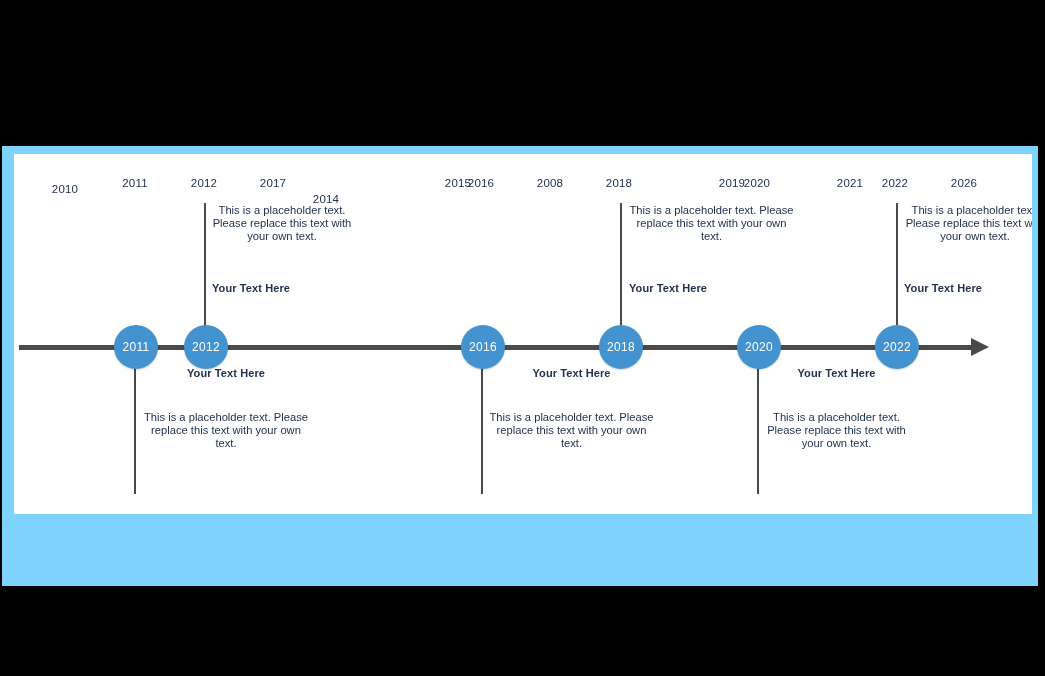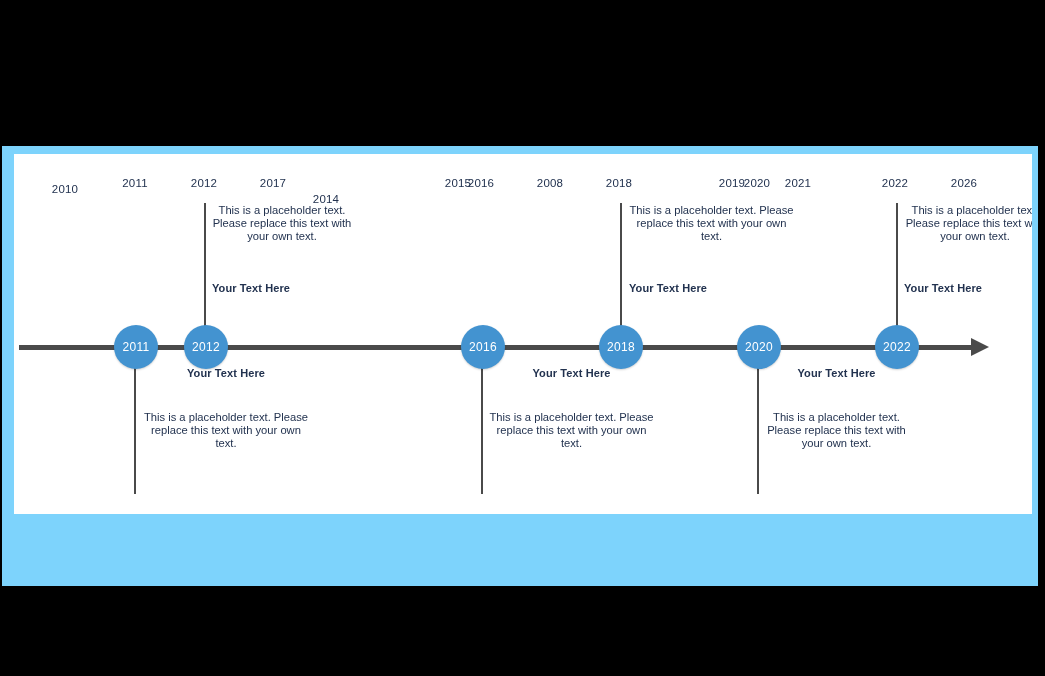--- a/index.html
+++ b/index.html
@@ -126,21 +126,21 @@
         <div class="year-tick" style="left: 121px;">2011</div>
         <div class="year-tick" style="left: 190px;">2012</div>
         <div class="year-tick" style="left: 259px;">2017</div>
         <div class="year-tick" style="left: 312px; margin-top: 16px;">2014</div>
         <div class="year-tick" style="left: 397px; margin-left: 47px;">2015</div>
         <div class="year-tick" style="left: 467px;">2016</div>
         <div class="year-tick" style="left: 536px;">2008</div>
         <div class="year-tick" style="left: 605px;">2018</div>
         <div class="year-tick" style="left: 674px; margin-left: 44px;">2019</div>
         <div class="year-tick" style="left: 743px;">2020</div>
-        <div class="year-tick" style="left: 784px; text-align: right;">2021</div>
+        <div class="year-tick" style="left: 836px; text-align: right;">2021</div>
         <div class="year-tick" style="left: 881px;">2022</div>
         <div class="year-tick" style="left: 950px;">2026</div>
       </div>
 
     <div id="connector-layer">
         <div class="connector" style="left: 190px; top: 49px; height: 142px;"></div>
         <div class="connector" style="left: 606px; top: 49px; height: 142px;"></div>
         <div class="connector" style="left: 882px; top: 49px; height: 142px;"></div>
         <div class="connector" style="left: 120px; top: 196px; height: 144px;"></div>
         <div class="connector" style="left: 467px; top: 196px; height: 144px;"></div>

